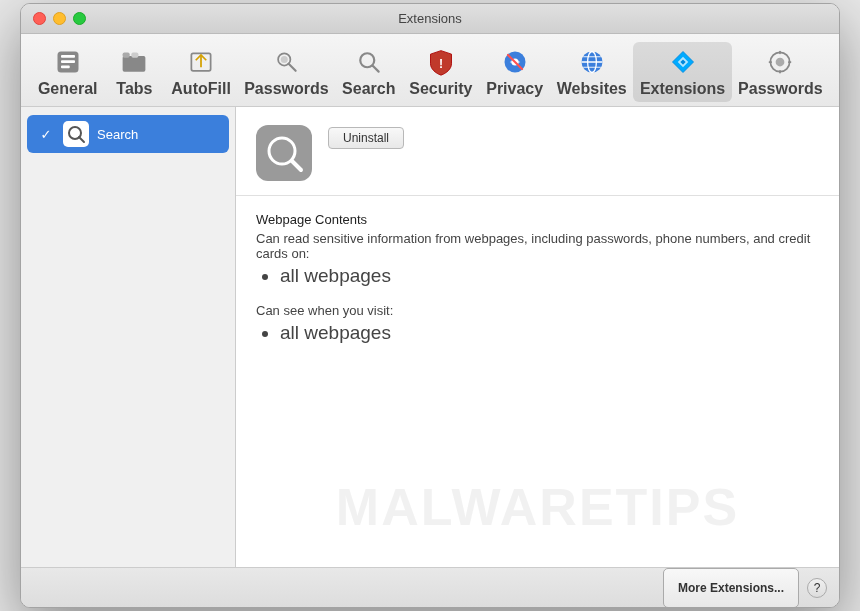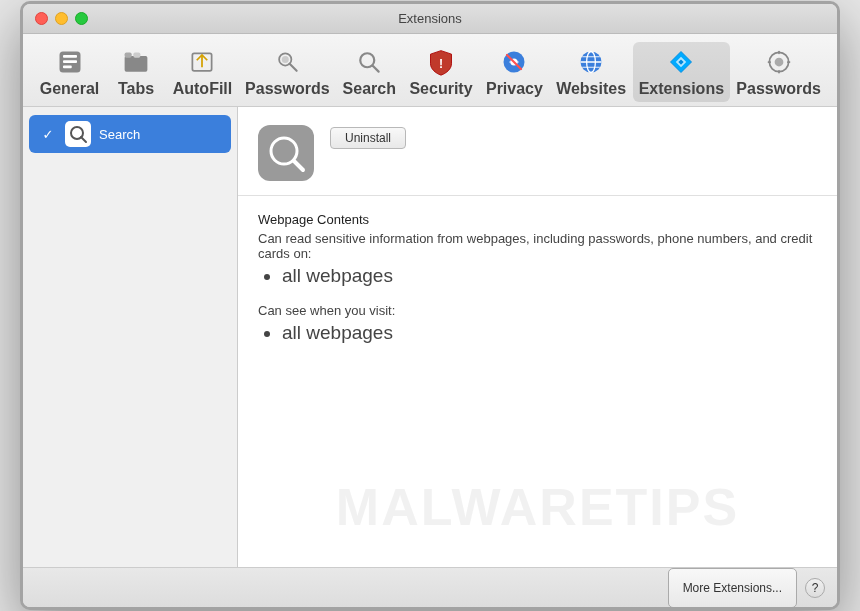--- a/index.html
+++ b/index.html
@@ -12,21 +12,21 @@
       width: 860px;
       height: 611px;
       overflow: hidden;
     }
     .window {
       width: 820px;
       background: #ececec;
       border-radius: 10px;
       box-shadow: 0 20px 60px rgba(0,0,0,0.4);
       overflow: hidden;
-      border: 3px solid #a3a3a3;
+      border: 1px solid #a3a3a3;
     }
     
     .titlebar {
       background: linear-gradient(to bottom, #e0e0e0, #d0d0d0);
       height: 30px;
       display: flex;
       align-items: center;
       padding: 0 12px;
       border-bottom: 1px solid #bbb;
       position: relative;
@@ -225,20 +225,21 @@
       gap: 8px;
     }
     .more-ext-btn {
       padding: 12px 14px;
       background: linear-gradient(to bottom, #f8f8f8, #e8e8e8);
       border: 1px solid #aaa;
       border-radius: 5px;
       font-size: 12px;
       color: #333;
       cursor: pointer;
+      font-weight: bold;
     }
     .help-btn {
       width: 20px;
       height: 20px;
       border-radius: 50%;
       background: linear-gradient(to bottom, #f0f0f0, #ddd);
       border: 1px solid #aaa;
       font-size: 12px;
       color: #333;
       display: flex;

